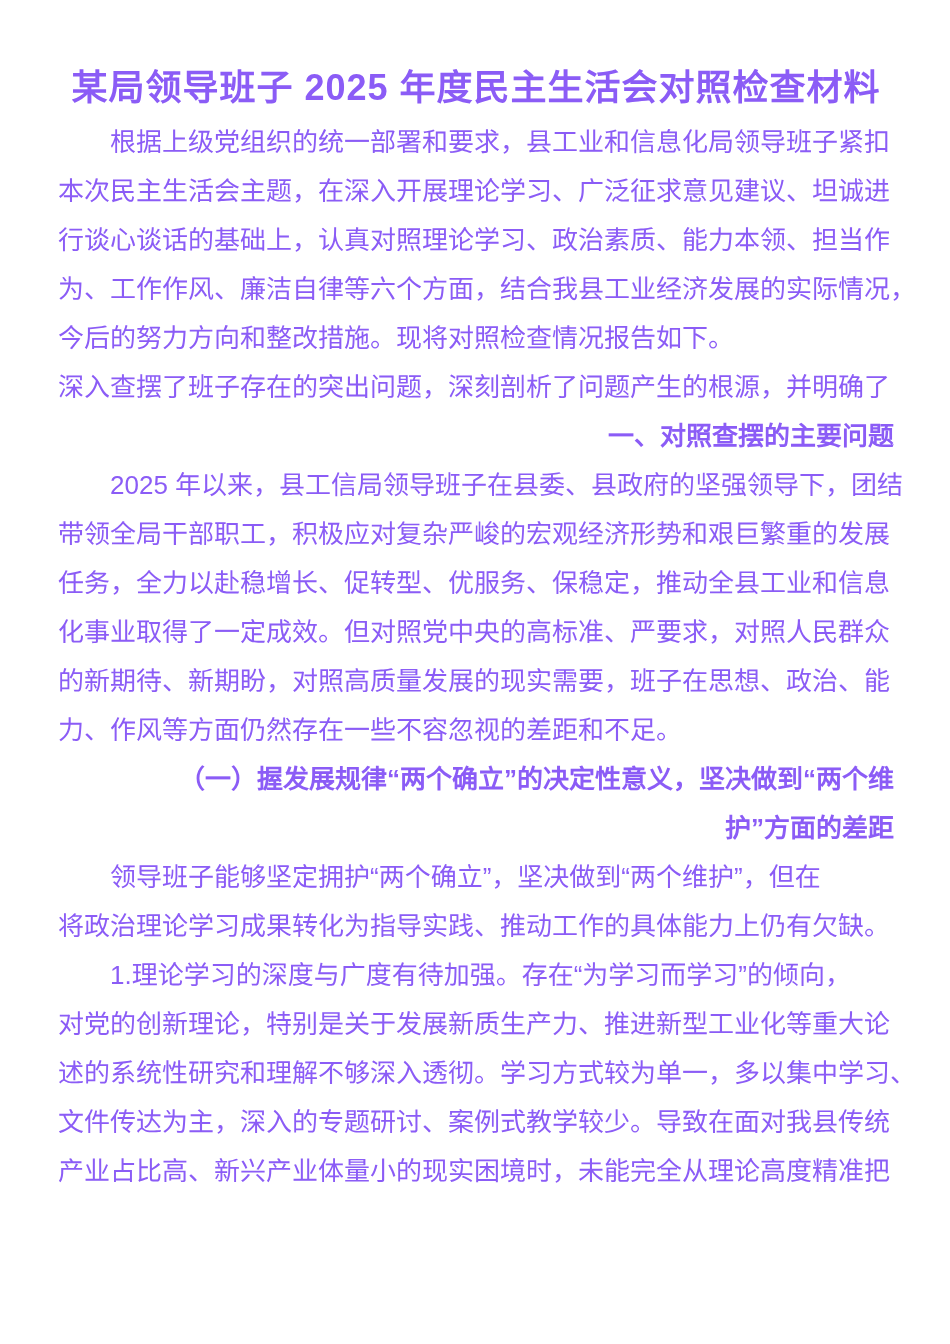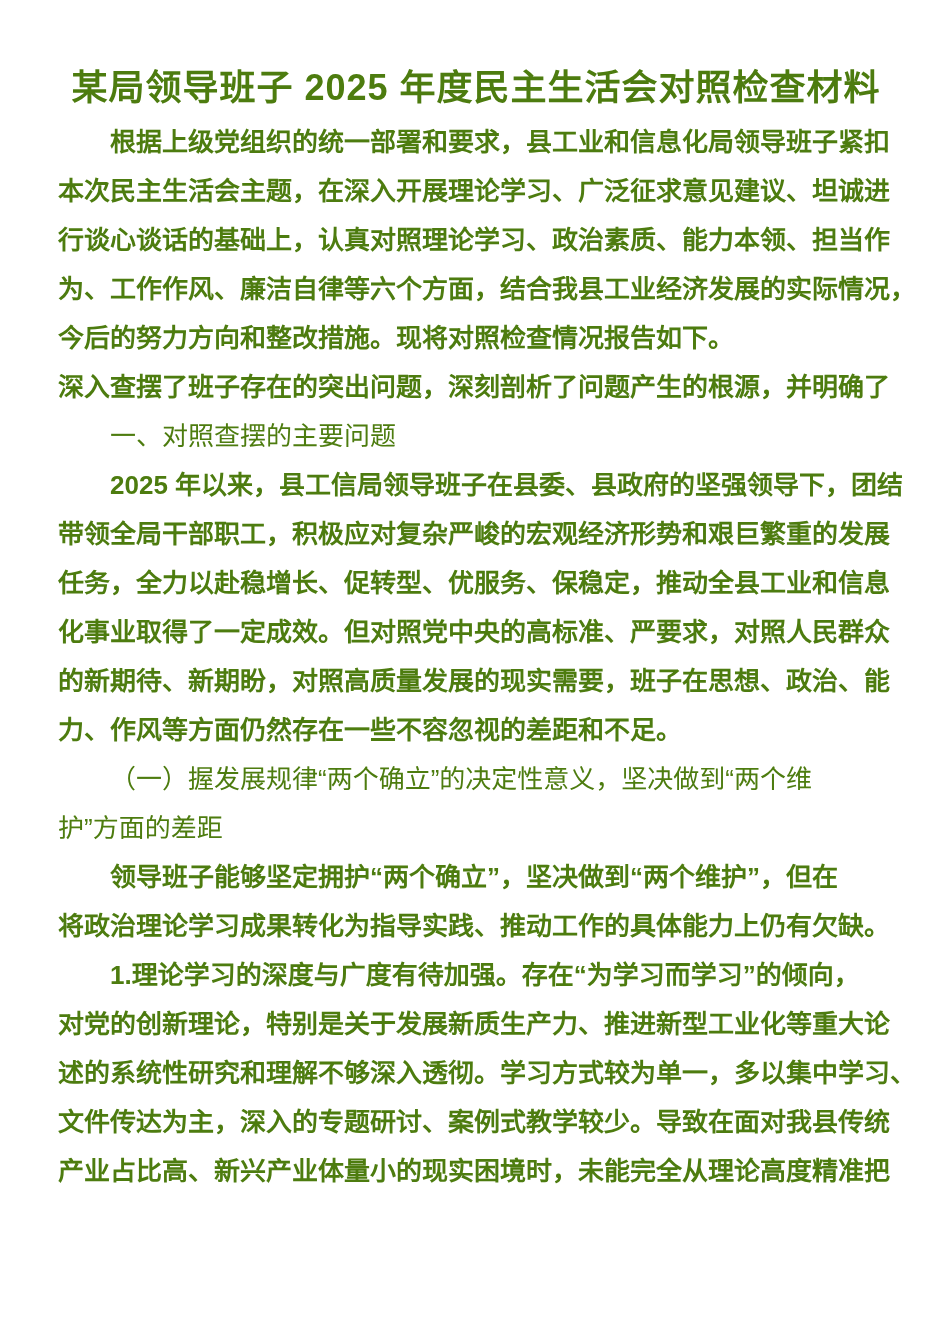--- a/index.html
+++ b/index.html
@@ -5,21 +5,21 @@
   html, body {
     margin: 0;
     padding: 0;
     background: #ffffff;
   }
   .page {
     position: relative;
     width: 950px;
     height: 1344px;
     background: #ffffff;
-    color: #4d7c0f;
+    color: #8b5cf6;
     font-family: "Liberation Sans", sans-serif;
     overflow: hidden;
     box-sizing: border-box;
   }
   .content {
     box-sizing: border-box;
     padding: 58px 56px 0 58px;
   }
   .doc-title {
     height: 60px;
@@ -28,28 +28,29 @@
     font-weight: 700;
     text-align: center;
     white-space: nowrap;
     letter-spacing: 1px;
   }
   .block { margin: 0; padding: 0; }
   .line {
     height: 49px;
     line-height: 49px;
     font-size: 26px;
-    font-weight: 700;
+    font-weight: 400;
     white-space: nowrap;
     letter-spacing: 0px;
   }
   .indent { text-indent: 52px; }
   .heading .line,
   .heading-bold .line {
-    font-weight: 400;
+    font-weight: 700;
+    text-align: right;
   }
 </style>
 </head>
 <body>
 
 <div class="page">
   <div class="content">
     <div class="doc-title">某局领导班子 2025 年度民主生活会对照检查材料</div>
     <div>
         <div class="block paragraph">

